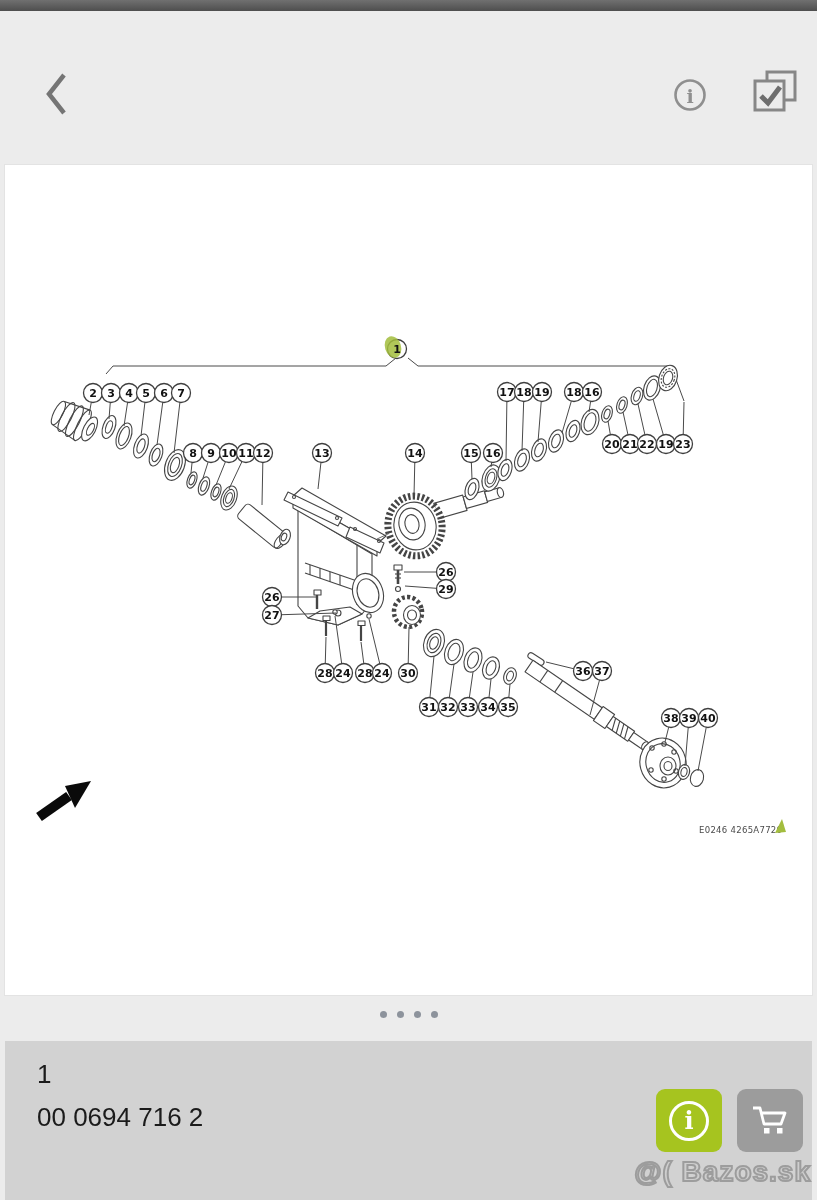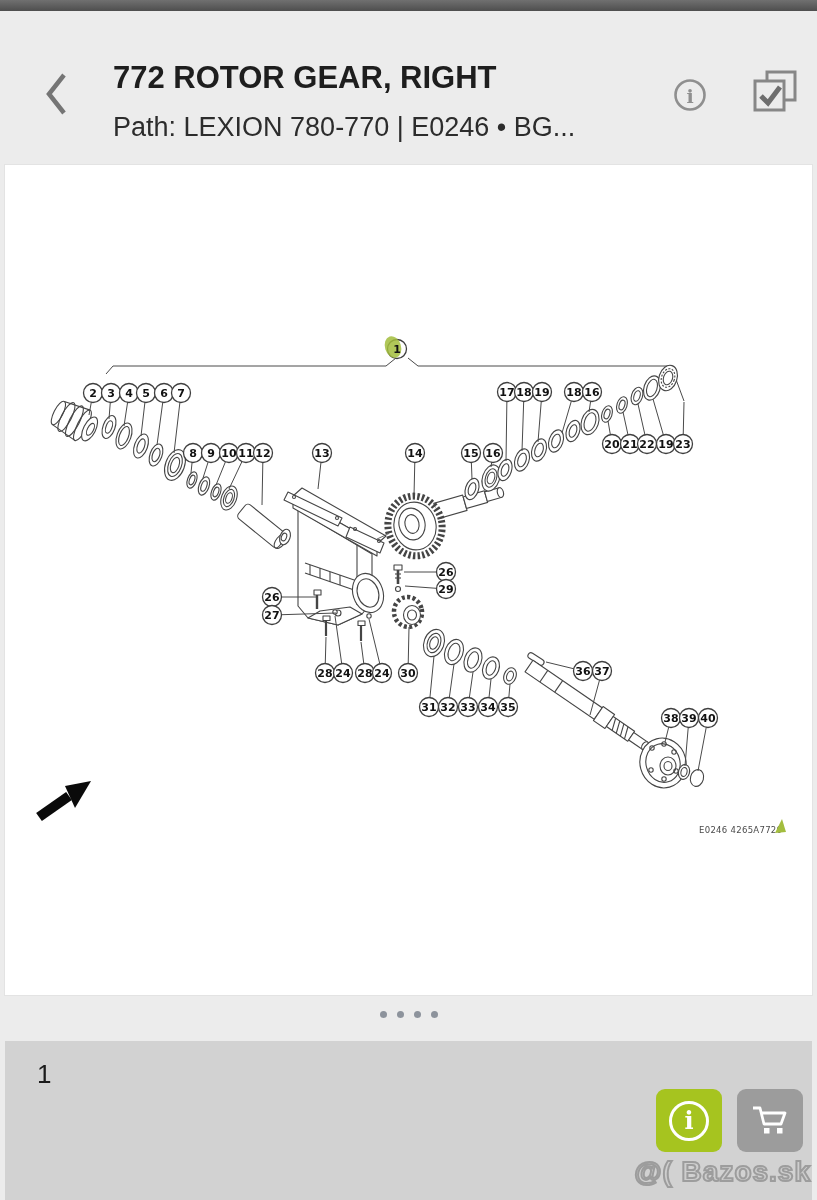--- a/index.html
+++ b/index.html
@@ -46,24 +46,20 @@
 </head>
 <body>
 
 <div class="phone">
   <div class="statusbar"></div>
 
   <div class="header">
     <svg class="back" viewBox="0 0 30 46">
       <polyline points="22,4 7,23 22,42" fill="none" stroke="#757575" stroke-width="4.5"></polyline>
     </svg>
-    <div class="titles">
-      <div class="title">772 ROTOR GEAR, RIGHT</div>
-      <div class="subtitle">Path: LEXION 780-770 | E0246 • BG...</div>
-    </div>
     <svg class="hicon" style="left:672px;top:66px" width="36" height="36" viewBox="0 0 36 36">
       <circle cx="18" cy="18" r="14.5" fill="none" stroke="#8f8f8f" stroke-width="2.6"></circle>
       <text x="18" y="26" text-anchor="middle" fill="#8f8f8f" style="font-family:'DejaVu Serif',serif;font-weight:bold;font-size:19px;">i</text>
     </svg>
     <svg class="hicon" style="left:752px;top:58px" width="48" height="48" viewBox="0 0 48 48">
       <rect x="15" y="3" width="28" height="28" fill="none" stroke="#878787" stroke-width="3"></rect>
       <rect x="3" y="12" width="29" height="29" fill="#ececec" stroke="#878787" stroke-width="3"></rect>
       <polyline points="9,27 16,34 28,18" fill="none" stroke="#6e6e6e" stroke-width="5"></polyline>
     </svg>
   </div>
@@ -490,20 +486,21 @@
 
   <div class="dots">
     <span class="dot"></span>
     <span class="dot"></span>
     <span class="dot"></span>
     <span class="dot"></span>
   </div>
 
   <div class="card">
     <div class="row">1</div>
+    <div class="row">00 0694 716 2</div>
   </div>
 
   <button class="btn btn-info">
     <span class="icircle">
         <span>i</span>
       </span>
   </button>
   <button class="btn btn-cart">
     <svg width="42" height="38" viewBox="0 0 42 38">
       <path d="M4 6 h7 l4 16 h17 l4 -11 H13" fill="none" stroke="#fff" stroke-width="2.8" stroke-linejoin="round"></path>

